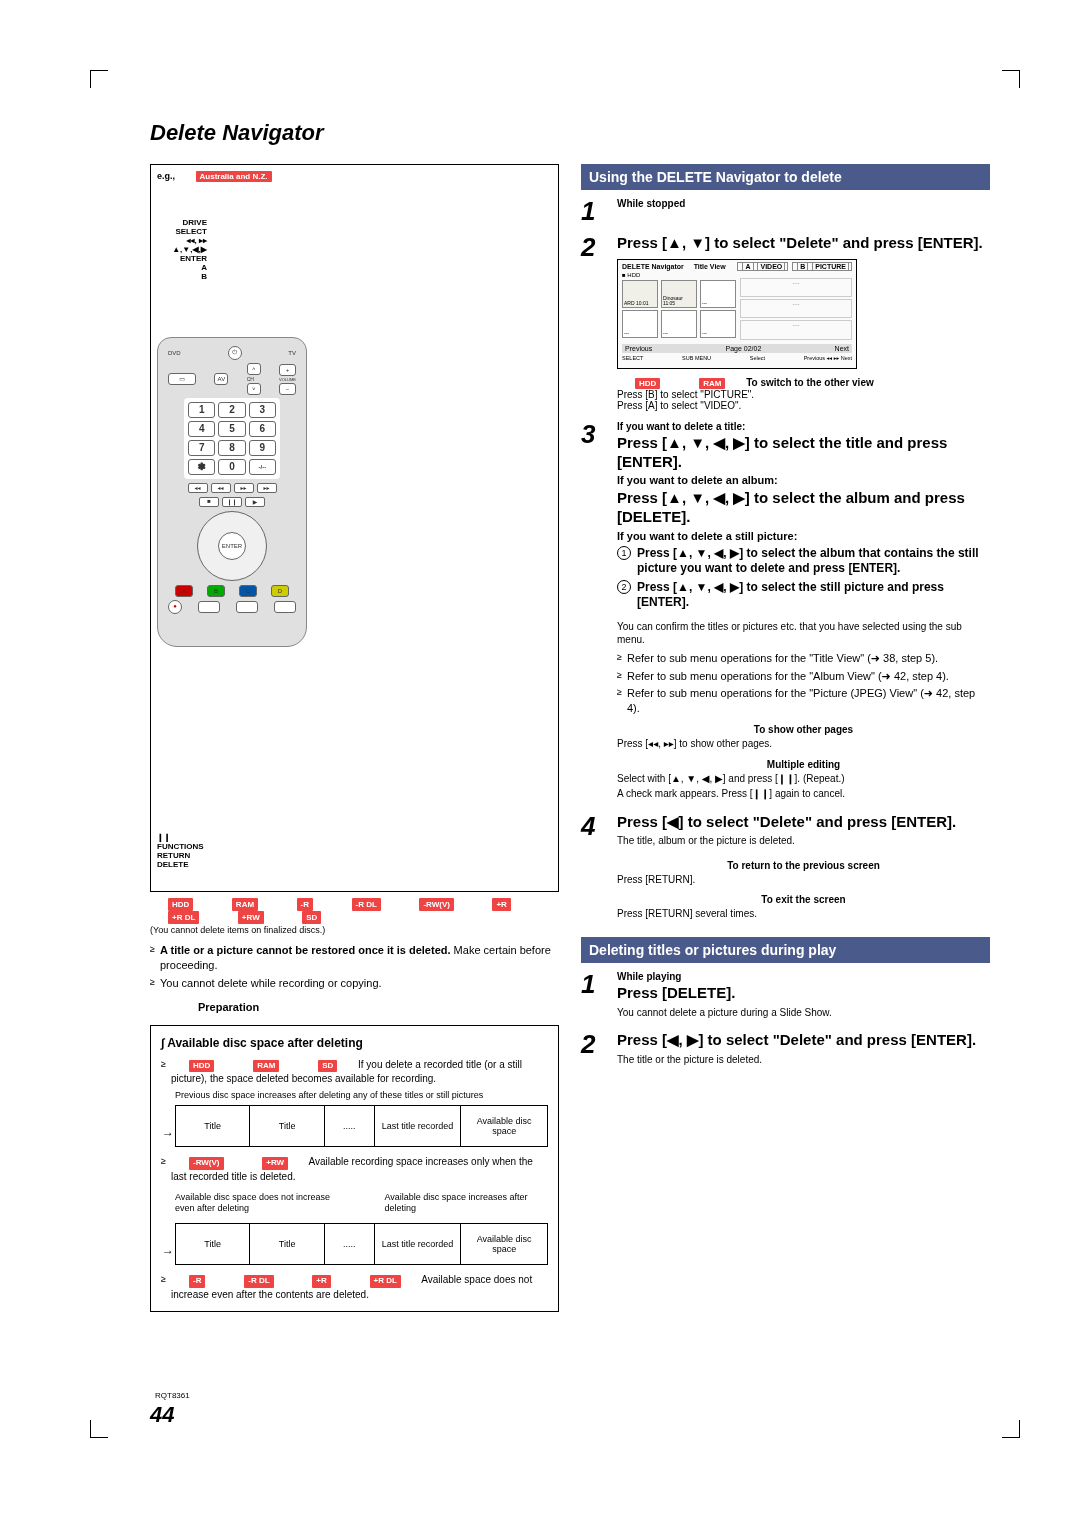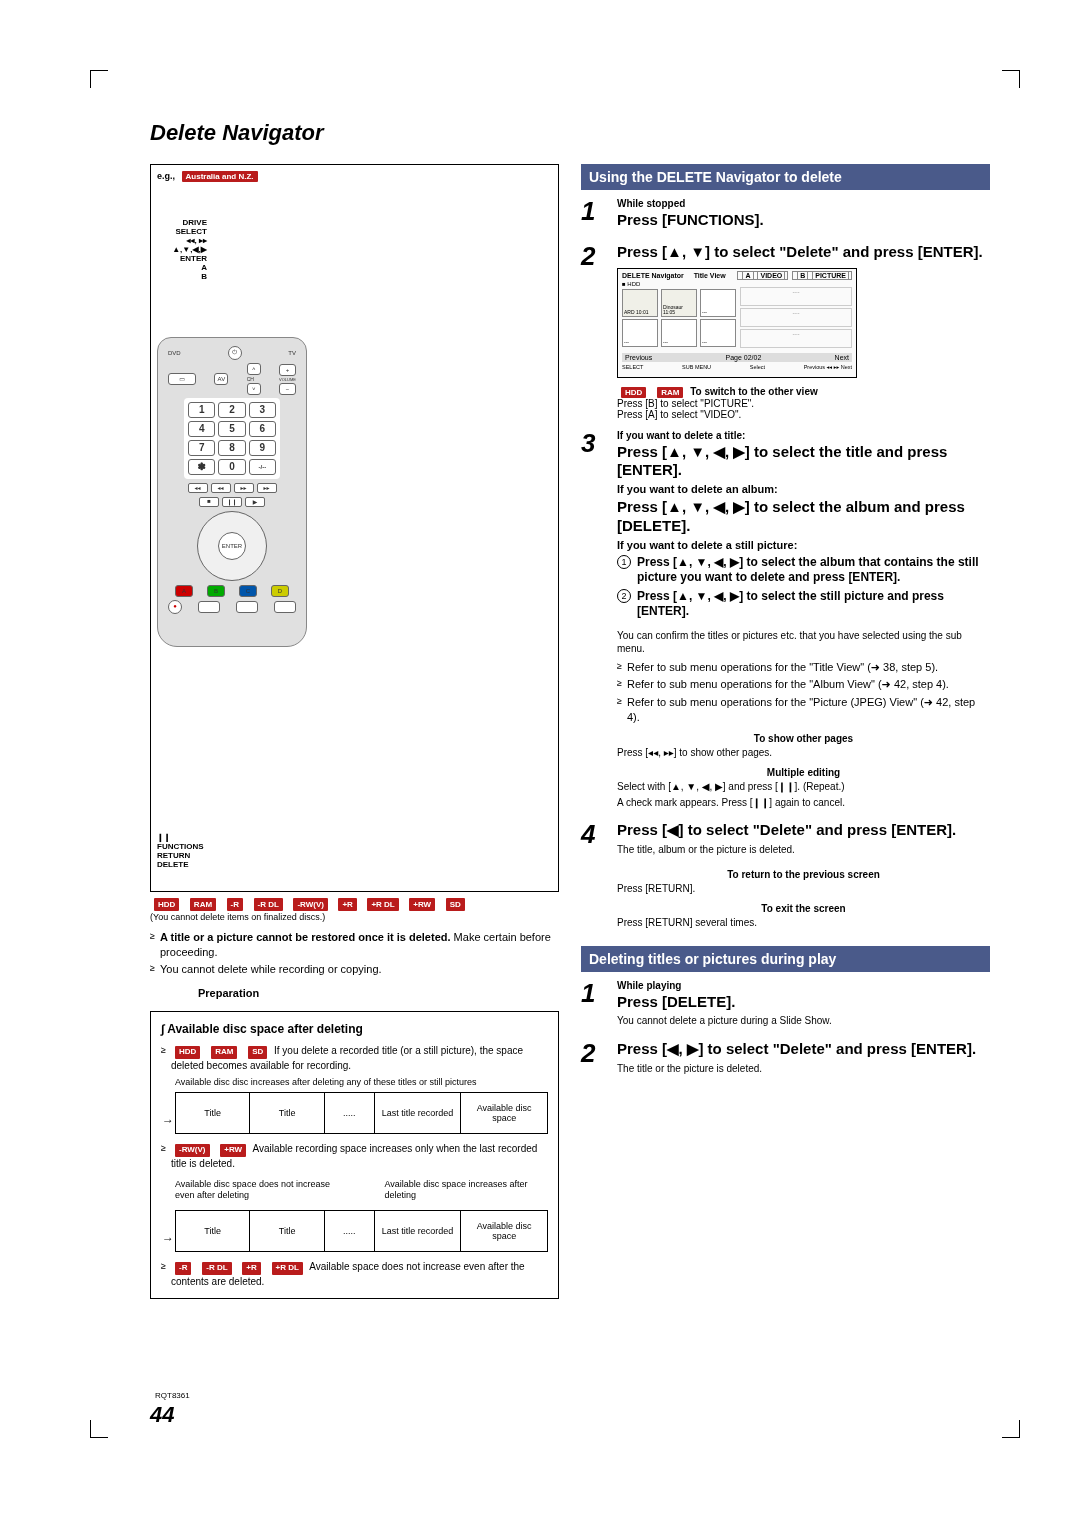--- a/index.html
+++ b/index.html
@@ -8,21 +8,21 @@
   .crop { position: absolute; width: 18px; height: 18px; border-color: #000; }
   .crop.tl { top: 70px; left: 90px; border-left: 1px solid #000; border-top: 1px solid #000; }
   .crop.tr { top: 70px; right: 60px; border-right: 1px solid #000; border-top: 1px solid #000; }
   .crop.bl { bottom: 90px; left: 90px; border-left: 1px solid #000; border-bottom: 1px solid #000; }
   .crop.br { bottom: 90px; right: 60px; border-right: 1px solid #000; border-bottom: 1px solid #000; }
   h1 { font-size: 22px; font-weight: bold; font-style: italic; margin-bottom: 18px; }
   .columns { display: flex; gap: 22px; }
   .col { flex: 1; min-width: 0; }
   .remote-area { border: 1px solid #000; padding: 6px; font-size: 9px; }
   .remote-eg { font-weight: bold; }
-  .blk { background: #b91c1c; color: #fff; padding: 1px 4px; font-size: 8px; display: inline-block; margin: 0 4px; font-weight: bold; border-radius: 1px; }
+  .blk { background: #ef4444; color: #fff; padding: 1px 4px; font-size: 8px; display: inline-block; margin: 0 18px; font-weight: bold; border-radius: 1px; }
   .remote-fig { display: flex; gap: 6px; margin: 6px 0; flex-direction: column; }
   .remote-labels-left { display: flex; flex-direction: column; justify-content: space-around; font-size: 8px; font-weight: bold; text-align: right; width: 50px; padding: 30px 0 50px 0; }
   .remote-labels-right { display: flex; flex-direction: column; justify-content: space-around; font-size: 8px; font-weight: bold; width: 62px; padding: 180px 0 10px 0; }
   .remote-body { width: 150px; height: 310px; background: #e0e0e0; border-radius: 14px 14px 20px 20px; border: 1px solid #888; position: relative; padding: 8px 10px; font-size: 6px; color: #333; }
   .remote-row { display: flex; justify-content: space-between; margin-bottom: 3px; align-items: center; }
   .rbtn { background: #fff; border: 1px solid #666; border-radius: 3px; min-width: 14px; height: 12px; font-size: 6px; text-align: center; line-height: 10px; }
   .rbtn.circle { border-radius: 50%; width: 14px; height: 14px; }
   .numpad { display: grid; grid-template-columns: repeat(3, 1fr); gap: 3px; background: #fff; padding: 4px; border-radius: 4px; margin: 2px 16px; }
   .numpad div { border: 1px solid #666; border-radius: 3px; text-align: center; font-size: 10px; height: 16px; line-height: 14px; font-weight: bold; }
   .transport { display: flex; gap: 3px; justify-content: center; margin: 4px 0; }
@@ -189,21 +189,21 @@
       <div class="info-box">
         <div class="info-title">∫ Available disc space after deleting</div>
         <ul class="bullet-list">
           <li>
             <span class="blk">HDD</span>
             <span class="blk">RAM</span>
             <span class="blk">SD</span>
             <span> If you delete a recorded title (or a still picture), the space deleted becomes available for recording.</span>
           </li>
         </ul>
-        <div class="diagram-note">Available disc disc increases after deleting any of these titles or still pictures</div>
+        <div class="diagram-note">Previous disc space increases after deleting any of these titles or still pictures</div>
         <div class="disk-diagram">
           <div class="disk-arrow">→</div>
           <div class="disk-cells">
             <div class="disk-cell" style="flex:1;">Title</div>
             <div class="disk-cell" style="flex:1;">Title</div>
             <div class="disk-cell dots">.....</div>
             <div class="disk-cell" style="flex:1.2;">Last title recorded</div>
             <div class="disk-cell" style="flex:1.2;">Available disc space</div>
           </div>
         </div>
@@ -242,21 +242,20 @@
       </div>
     </div>
 
     <div class="col">
       <div class="section-bar">Using the DELETE Navigator to delete</div>
 
       <div class="step">
         <div class="step-num">1</div>
         <div class="step-body">
           <div class="step-cond">While stopped</div>
-          <div class="step-main">Press [FUNCTIONS].</div>
         </div>
       </div>
 
       <div class="step">
         <div class="step-num">2</div>
         <div class="step-body">
           <div class="step-main">Press [▲, ▼] to select "Delete" and press [ENTER].</div>
 
           <div class="screen-fig">
             <div class="screen-header">

